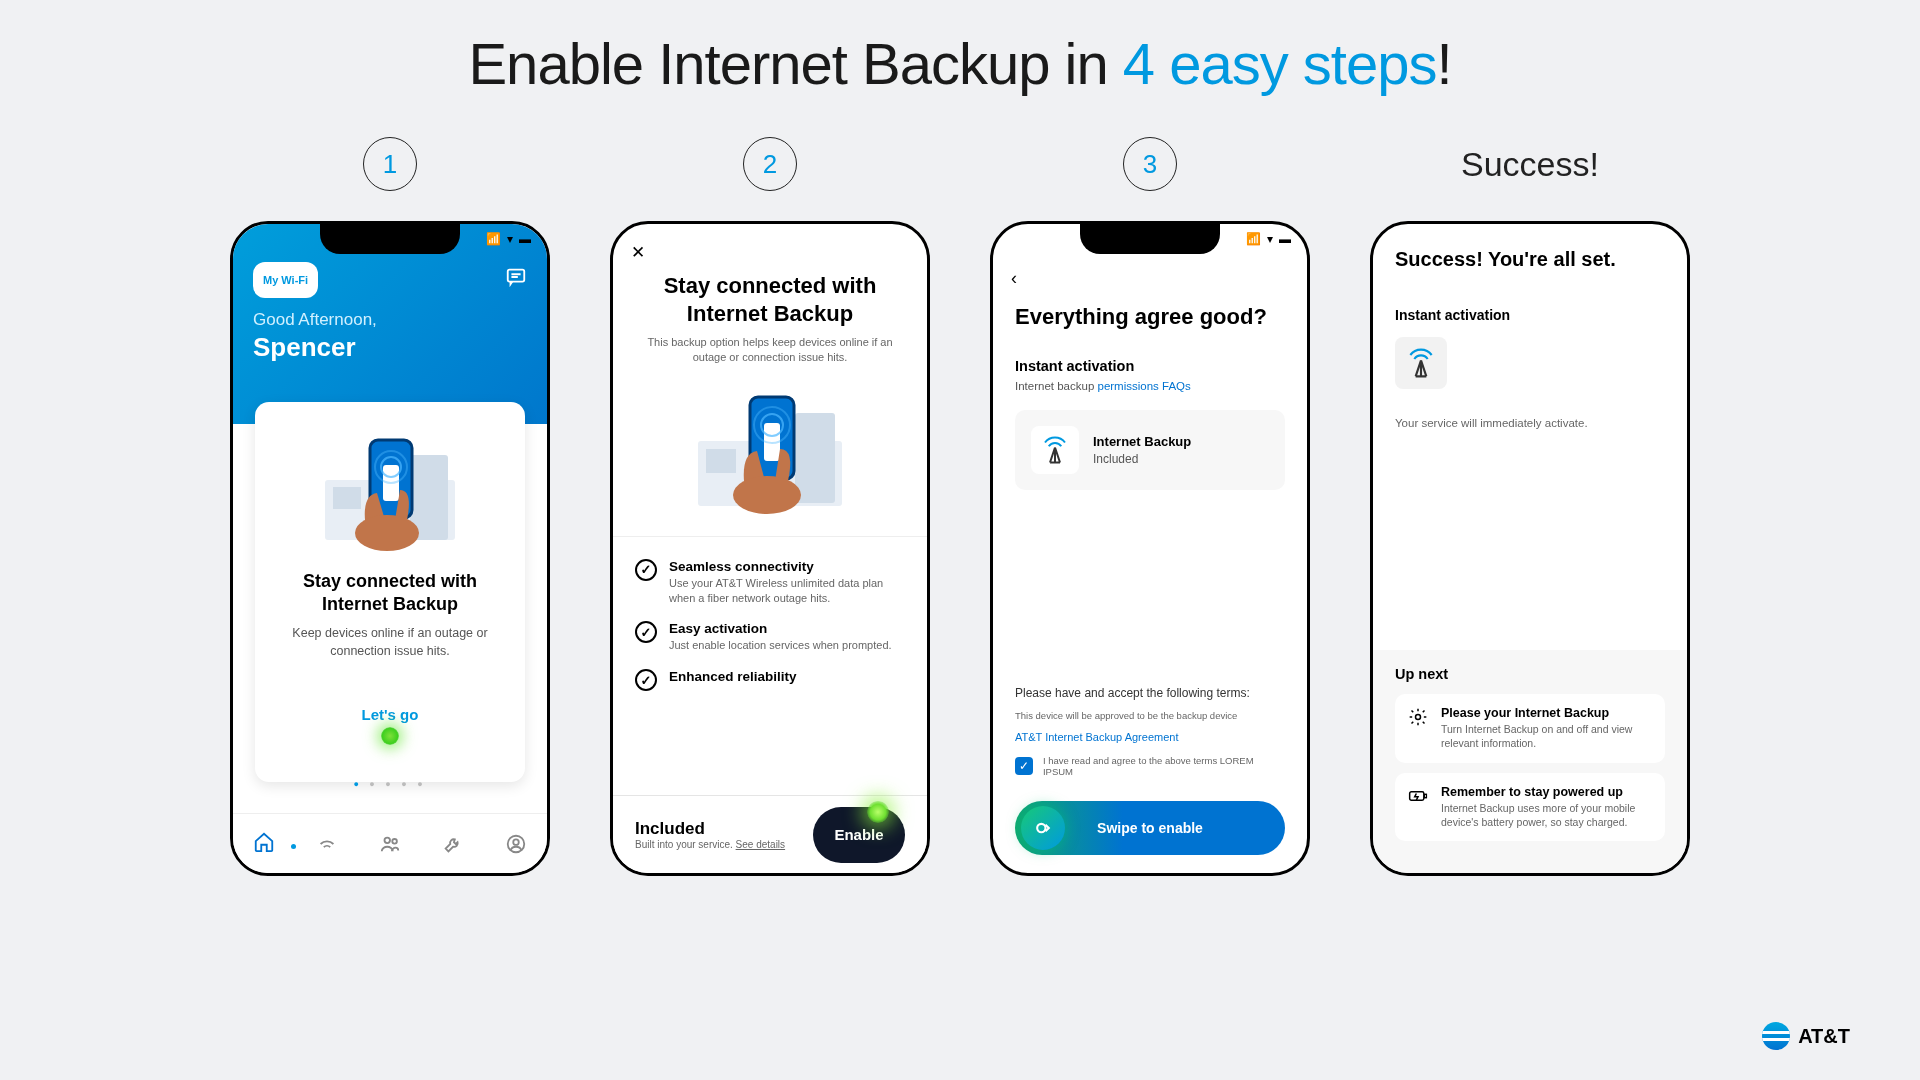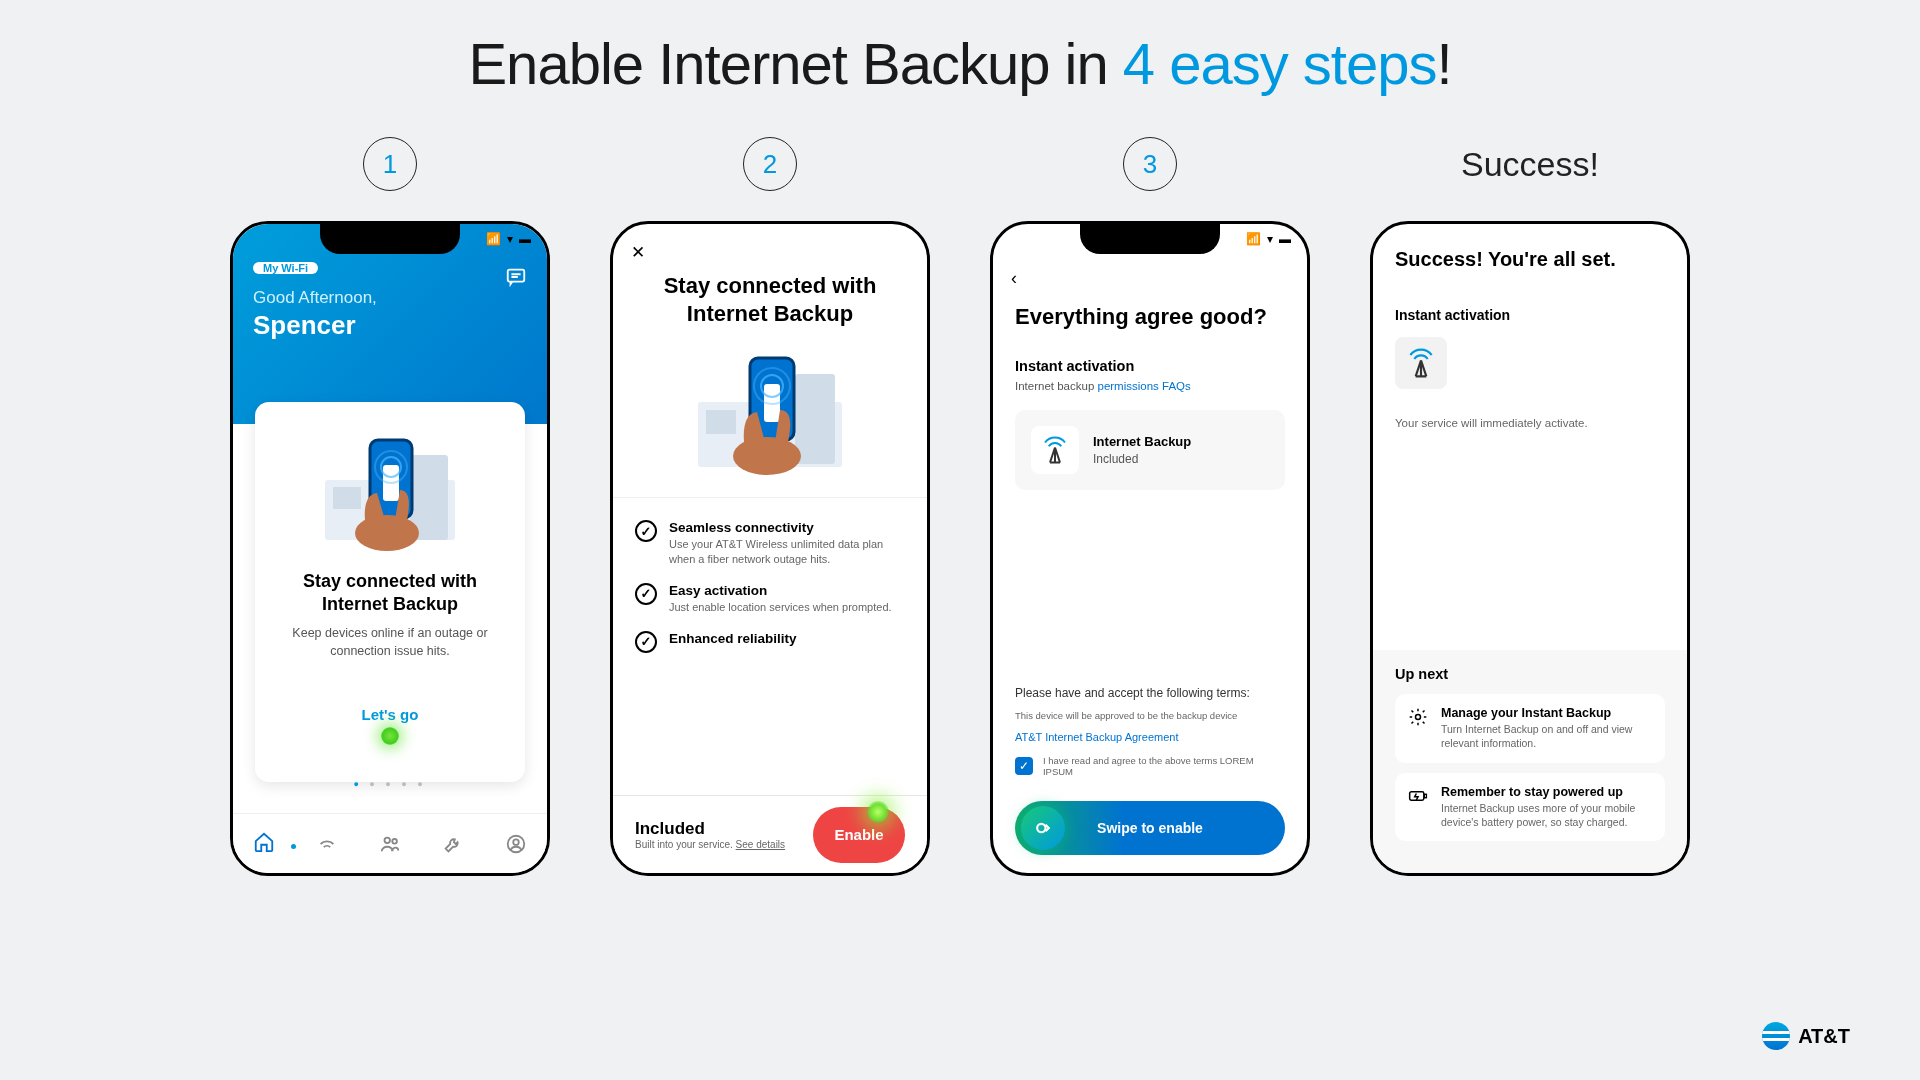--- a/index.html
+++ b/index.html
@@ -40,21 +40,21 @@
   }
   .notch {
     position: absolute; top: 0; left: 50%; transform: translateX(-50%);
     width: 140px; height: 30px; background: #000;
     border-radius: 0 0 20px 20px; z-index: 10;
   }
   .status-bar { position:absolute; top:8px; right:16px; z-index:11; display:flex; gap:6px; align-items:center;}
   .status-bar span { font-size: 12px; }
   
   .p1-hero { height: 200px; background: linear-gradient(135deg, #009edb 0%, #0077cc 100%); padding: 18px 20px 0; color:#fff; position: relative;}
-  .p1-pill { background:#fff; color:#0099e0; font-size:11px; font-weight:700; padding:0 10px; border-radius: 12px; display:inline-block; margin-top: 20px;}
+  .p1-pill { background:#fff; color:#0099e0; font-size:11px; font-weight:700; padding:12px 10px; border-radius: 12px; display:inline-block; margin-top: 20px;}
   .p1-chat { position:absolute; top:42px; right:20px; width:22px; height:22px; }
   .p1-greet { font-size: 17px; color: #d0f0ff; margin-top: 12px; font-weight:300;}
   .p1-name { font-size: 26px; font-weight: 700; margin-top:2px;}
   .p1-card {
     position:absolute; top:178px; left:22px; right:22px; height: 380px;
     background:#fff; border-radius: 14px; box-shadow: 0 4px 14px rgba(0,0,0,0.1);
     padding: 18px 18px 12px; text-align:center; display:flex; flex-direction:column;
   }
   .illus { height: 140px; display:flex; align-items:center; justify-content:center; }
   .p1-card h3 { font-size: 18px; font-weight:700; margin-top: 10px; line-height:1.25;}
@@ -74,21 +74,21 @@
   .p2-feat { text-align:left; margin-top: 22px;}
   .feat-row { display:flex; gap:12px; margin-bottom:16px; align-items:flex-start;}
   .feat-check { width:22px; height:22px; flex-shrink:0; border:2px solid #000; border-radius:50%; display:flex; align-items:center; justify-content:center;}
   .feat-check::after{ content:"✓"; font-size:13px; font-weight:700;}
   .feat-t { font-size:13.5px; font-weight:700;}
   .feat-d { font-size:11px; color:#666; margin-top:2px; line-height:1.35;}
   .p2-footer { position:absolute; bottom:0; left:0; right:0; height:78px; border-top:1px solid #e5e5e5; background:#fff; display:flex; align-items:center; justify-content:space-between; padding:0 22px;}
   .p2-inc { font-size:17px; font-weight:700;}
   .p2-det { font-size:10px; color:#666;}
   .p2-det .u{ text-decoration:underline;}
-  .p2-enable { background:#ef4444; color:#fff; border:none; font-size:15px; font-weight:600; width:92px; height:56px; border-radius:28px; position:relative;}
+  .p2-enable { background:#0f172a; color:#fff; border:none; font-size:15px; font-weight:600; width:92px; height:56px; border-radius:28px; position:relative;}
   .p2-enable .glow { position:absolute; top:-6px; right:16px; width:22px; height:22px; border-radius:50%; background:radial-gradient(circle,#b9ff6a 0%, #6fe031 50%, rgba(111,224,49,0) 100%); box-shadow:0 0 18px 6px rgba(140,240,60,0.6);}
   
   .p3-back { position:absolute; top:44px; left:18px; font-size:18px;}
   .p3-body { padding: 80px 22px 0;}
   .p3-body h2 { font-size:22px; font-weight:700;}
   .p3-sec { font-size:14.5px; font-weight:700; margin-top:28px;}
   .p3-faq { font-size:11.5px; color:#555; margin-top:6px;}
   .p3-faq a { color:#0073d1; text-decoration:none;}
   .p3-card { background:#f7f7f7; border-radius:10px; padding:16px; display:flex; gap:14px; align-items:center; margin-top:18px;}
   .antenna-box { width:48px; height:48px; background:#fff; border-radius:8px; display:flex; align-items:center; justify-content:center;}
@@ -197,20 +197,21 @@
       </div>
     </div>
   </div>
 
   <div class="step-col">
     <div class="step-badge">2</div>
     <div class="phone">
       <div class="p2-close">✕</div>
       <div class="p2-body">
         <h2>Stay connected with Internet Backup</h2>
+        <div class="sub">This backup option helps keep devices online if an outage or connection issue hits.</div>
         <div class="illus" style="height:150px; margin-top:10px;">
           <svg width="160" height="140" viewBox="0 0 160 140">
             <rect x="8" y="60" width="144" height="65" fill="#e8eef5" rx="3"></rect>
             <rect x="16" y="68" width="30" height="24" fill="#d0dce8"></rect>
             <rect x="105" y="32" width="40" height="90" fill="#d0dce8" rx="3"></rect>
             <rect x="60" y="16" width="44" height="82" rx="8" fill="#0073d1" stroke="#003a73" stroke-width="3"></rect>
             <rect x="74" y="42" width="16" height="38" rx="3" fill="#fff"></rect>
             <circle cx="82" cy="44" r="11" fill="none" stroke="#4db8ff" stroke-width="2" opacity="0.7"></circle>
             <circle cx="82" cy="44" r="18" fill="none" stroke="#4db8ff" stroke-width="2" opacity="0.4"></circle>
             <path d="M 54 100 Q 52 72 67 70 L 75 100 Z" fill="#c1754a"></path>
@@ -320,21 +321,21 @@
       <div class="p4-next">
         <h4>Up next</h4>
         <div class="p4-item">
           <div class="ic">
               <svg width="20" height="20" viewBox="0 0 24 24" fill="none" stroke="#000" stroke-width="1.8">
                 <circle cx="12" cy="12" r="3"></circle>
                 <path d="M12 2v3M12 19v3M4.2 4.2l2.1 2.1M17.7 17.7l2.1 2.1M2 12h3M19 12h3M4.2 19.8l2.1-2.1M17.7 6.3l2.1-2.1"></path>
               </svg>
             </div>
           <div>
-              <div class="t">Manage your Instant Backup</div>
+              <div class="t">Please your Internet Backup</div>
               <div class="d">Turn Internet Backup on and off and view relevant information.</div>
             </div>
         </div>
         <div class="p4-item">
           <div class="ic">
               <svg width="20" height="20" viewBox="0 0 24 24" fill="none" stroke="#000" stroke-width="1.8">
                 <rect x="2" y="7" width="17" height="10" rx="2"></rect>
                 <rect x="20" y="10" width="2" height="4"></rect>
                 <path d="M10 9l-2 4h4l-2 4"></path>
               </svg>

